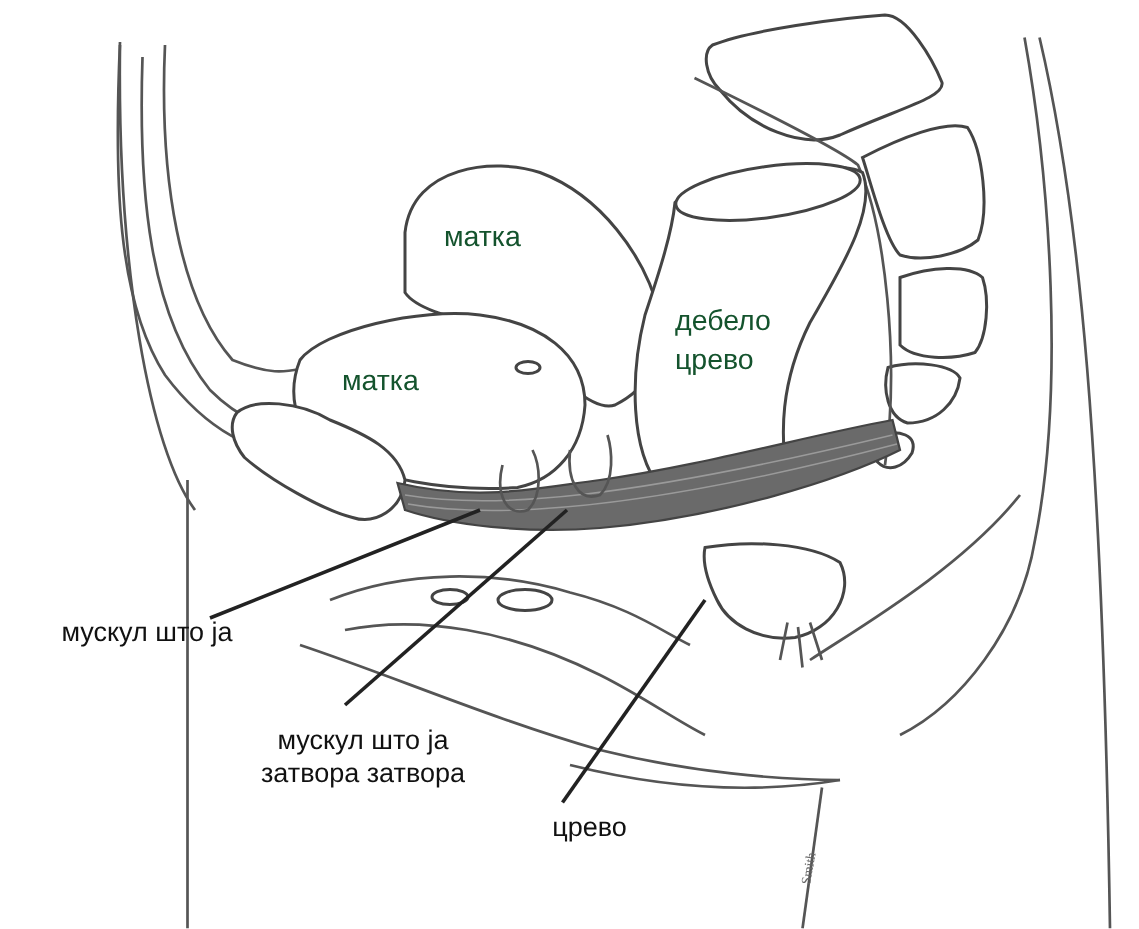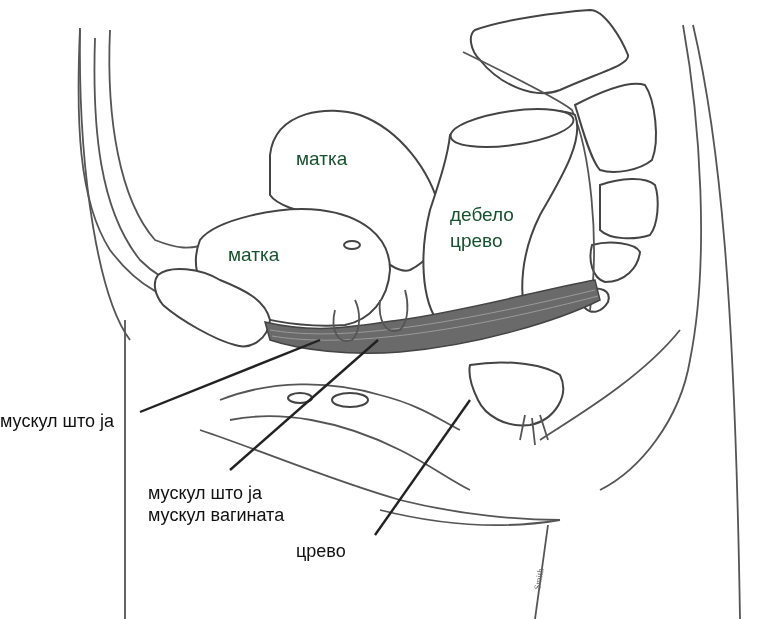--- a/index.html
+++ b/index.html
@@ -1,18 +1,18 @@
 <!DOCTYPE html>
 <html><head>
 <meta charset="utf-8">
 <style>
   html, body { margin: 0; padding: 0; background: #ffffff; }
   body { width: 759px; height: 619px; position: relative; overflow: hidden; font-family: "Liberation Sans", sans-serif; }
   .diagram { position: absolute; left: 0; top: 0; width: 759px; height: 619px; }
-  .label { position: absolute; color: #111; font-size: 18px; line-height: 22px; white-space: nowrap; }
+  .label { position: absolute; color: #111; font-size: 18px; line-height: 22px; text-align: center; white-space: nowrap; }
   .label span { display: block; }
   .organ-label { position: absolute; color: #14532d; font-size: 19px; line-height: 24px; }
   svg .outline { fill: #ffffff; stroke: #444; stroke-width: 2; }
   svg .line { fill: none; stroke: #555; stroke-width: 1.8; }
   svg .pointer { fill: none; stroke: #222; stroke-width: 2.4; }
   svg .muscle { fill: #6a6a6a; stroke: #444; stroke-width: 1.5; }
   svg .muscle-stripe { fill: none; stroke: #9a9a9a; stroke-width: 1; }
 </style>
 </head>
 <body>
@@ -76,18 +76,18 @@
   <div class="organ-label" style="left:296px; top:147px;">матка</div>
   <div class="organ-label" style="left:228px; top:243px;">матка</div>
   <div class="organ-label" style="left:450px; top:203px;">дебело</div>
   <div class="organ-label" style="left:450px; top:229px;">црево</div>
 
   <div class="label" style="left:0px; top:410px; width:196px;">
     <span>мускул што ја</span>
   </div>
   <div class="label" style="left:148px; top:482px; width:188px;">
     <span>мускул што ја</span>
-    <span>мускул вагината</span>
+    <span>затвора затвора</span>
   </div>
   <div class="label" style="left:296px; top:540px; width:194px;">
     <span>црево</span>
   </div>
 </div>
 
 </body></html>

